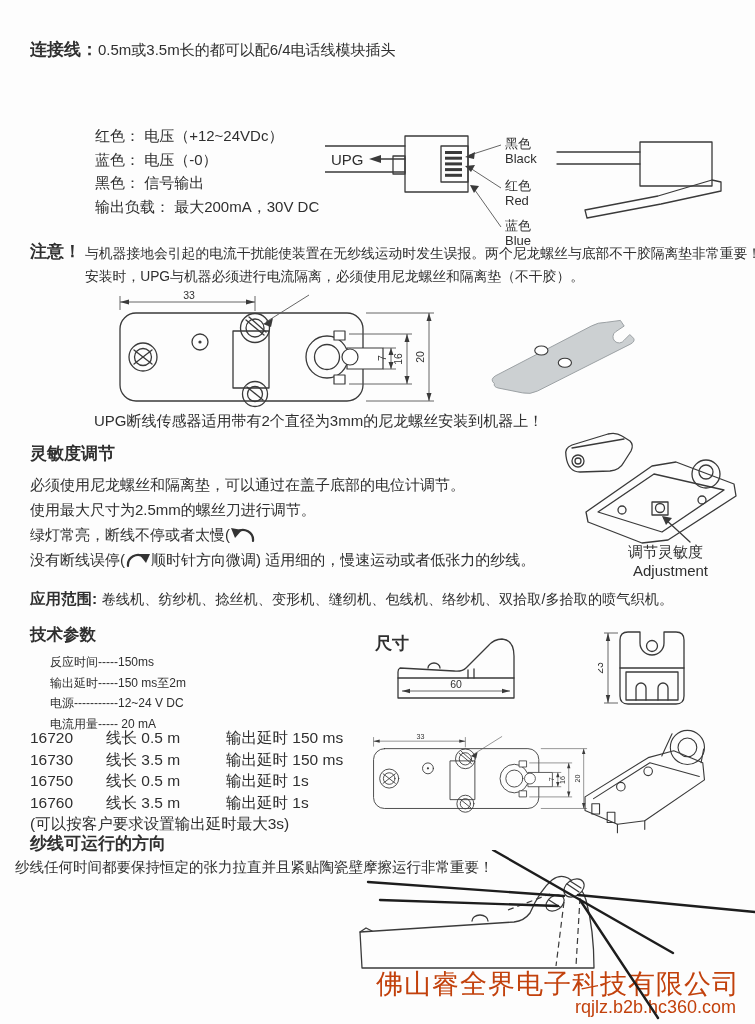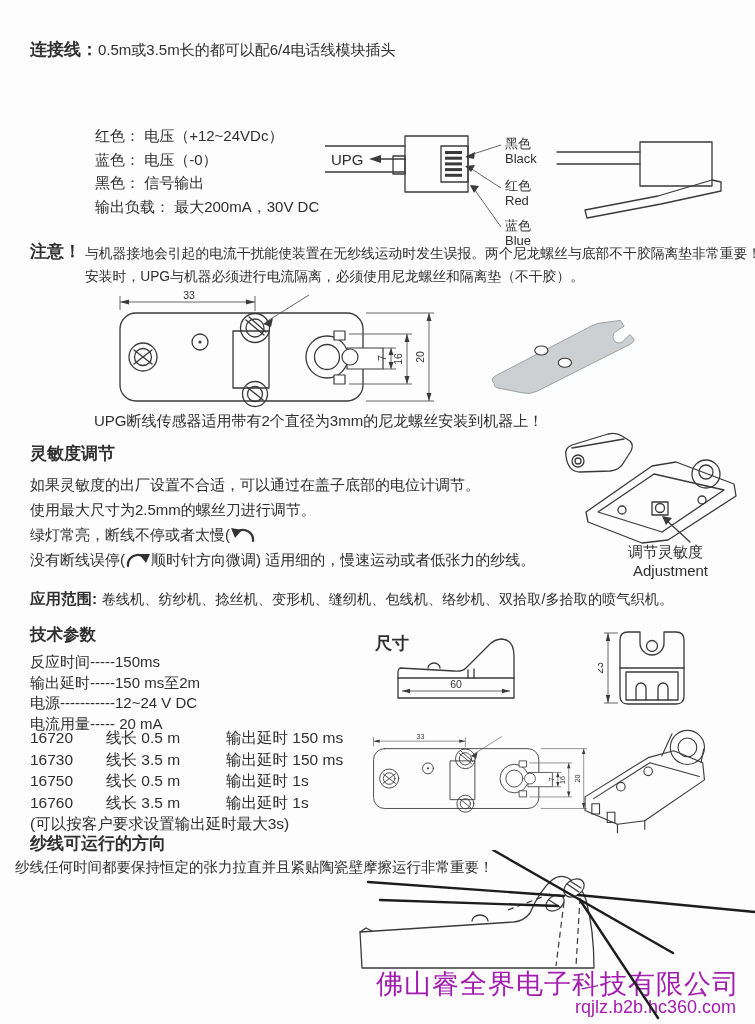--- a/index.html
+++ b/index.html
@@ -18,22 +18,22 @@
   .dash{fill:none;stroke:#3a3a3a;stroke-width:1.2;stroke-dasharray:6 4;}
   .dln{fill:none;stroke:#555;stroke-width:0.9;}
   .fl{fill:#3a3a3a;stroke:none;}
   .dtx{font-size:10.5px;fill:#333;font-family:"Liberation Sans","DejaVu Sans",sans-serif;}
   .ltx{font-size:13px;fill:#2f2f2f;font-family:"Liberation Sans","DejaVu Sans",sans-serif;}
   .pad{fill:#ccd0d2;stroke:#979da0;stroke-width:1;}
   .sens-line{font-size:15px;line-height:25px;white-space:nowrap;display:flex;align-items:center;}
   .mrow{line-height:21.5px;font-size:15.5px;white-space:nowrap;}
   .mcode{display:inline-block;width:76px;}
   .mcable{display:inline-block;width:120px;}
-  .param{line-height:20.5px;font-size:15px;white-space:nowrap;}
-  .footer{color:#a21caf;text-align:right;white-space:nowrap;}
+  .param{line-height:20.5px;font-size:12px;white-space:nowrap;margin-left:20px;}
+  .footer{color:#c2410c;text-align:right;white-space:nowrap;}
   .cap{font-size:15px;white-space:nowrap;}
 </style>
 </head>
 <body>
 
 <div class="page">
 
   <div class="abs" style="left:30px;top:38px;">
     <span class="h1">连接线：</span><span class="body-txt">0.5m或3.5m长的都可以配6/4电话线模块插头</span>
   </div>
@@ -148,21 +148,21 @@
   <svg class="abs" style="left:483px;top:306px;" width="160" height="90" viewBox="0 0 170 95">
     <path class="pad" d="M12,82 Q7,78 13,74 L115,21 Q122,17 131,17 L146,15 L150,21 L141,27 A6.5,6.5 0 1 0 150,36 L156,30 L160,34 Q162,37 157,40 L58,90 Q50,94 42,92 L17,87 Q11,86 12,82 Z"></path>
     <ellipse cx="62" cy="47" rx="7" ry="4.8" class="lnw"></ellipse>
     <ellipse cx="87" cy="60" rx="7" ry="4.8" class="lnw"></ellipse>
   </svg>
 
   <div class="abs body-txt" style="left:85px;top:412px;margin-left:9px;">UPG断线传感器适用带有2个直径为3mm的尼龙螺丝安装到机器上！</div>
 
   <div class="abs h1" style="left:30px;top:442px;">灵敏度调节</div>
   <div class="abs" style="left:30px;top:472px;">
-    <div class="sens-line">如果灵敏度的出厂设置不合适，可以通过在盖子底部的电位计调节。</div>
+    <div class="sens-line">必须使用尼龙螺丝和隔离垫，可以通过在盖子底部的电位计调节。</div>
     <div class="sens-line">使用最大尺寸为2.5mm的螺丝刀进行调节。</div>
     <div class="sens-line">
       <span>绿灯常亮，断线不停或者太慢(</span>
       <svg width="26" height="16" viewBox="0 0 26 16">
         <path d="M23,14 A10,10 0 0 0 7,5" class="ln2"></path>
         <polygon points="1,1 12,3 5,11" fill="#333"></polygon>
       </svg>
     </div>
     <div class="sens-line">
       <span>没有断线误停(</span>

